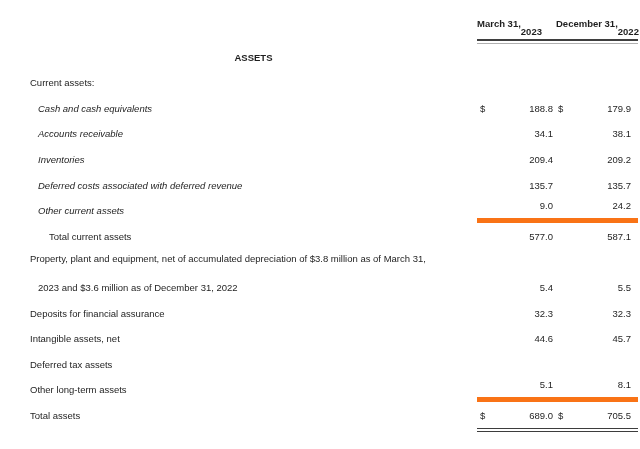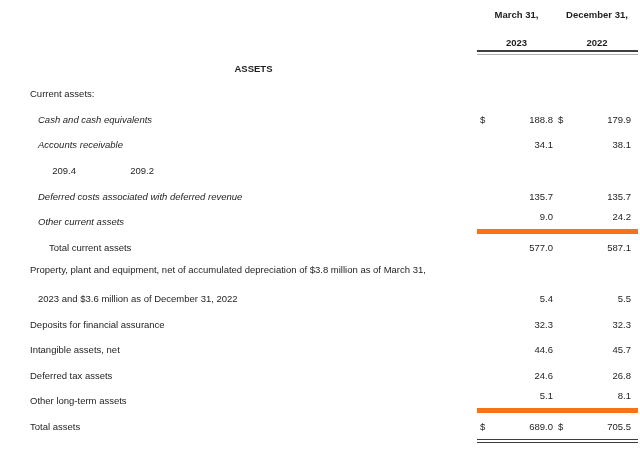--- a/index.html
+++ b/index.html
@@ -4,21 +4,21 @@
 <style>
   html,body {margin:0; padding:0; background:#fff;}
   .page {
     width:640px; height:449px; position:relative; overflow:hidden;
     background:#ffffff; color:#1e1e1e;
     font-family:"Liberation Sans", sans-serif; font-size:9.5px;
   }
   .flexfill {flex:1; min-width:0;}
   .hrow {display:flex; padding-right:2px;}
   .hcols {width:161px; flex:none; display:flex; padding-top:9px; font-weight:bold;}
-  .hcol {display:flex; flex-direction:column; align-items:center;}
+  .hcol {display:flex; flex-direction:row; align-items:center;}
   .hcol1 {width:79px;}
   .hcol2 {width:82px;}
   .hline1 {display:block; line-height:11px; white-space:nowrap;}
   .hline2 {display:block; line-height:11px; margin-top:17px; white-space:nowrap;}
   .header-sep {
     width:161px; flex:none; height:2px; margin-top:2px;
     border-top:2px solid #3f3f3f; border-bottom:1px solid #b0b0b0;
   }
   .row {display:flex; padding-right:2px; min-height:25.6px; align-items:stretch;}
   .row.two-line {min-height:51.2px;}
@@ -104,20 +104,23 @@
         </div>
         <div class="nums">
           <span class="cur1"></span>
           <span class="val1">34.1</span>
           <span class="gap"></span>
           <span class="cur2"></span>
           <span class="val2">38.1</span>
         </div>
       </div>
       <div class="row">
+        <div class="label ind1">
+          <span>Inventories</span>
+        </div>
         <div class="nums">
           <span class="cur1"></span>
           <span class="val1">209.4</span>
           <span class="gap"></span>
           <span class="cur2"></span>
           <span class="val2">209.2</span>
         </div>
       </div>
       <div class="row">
         <div class="label ind1">
@@ -188,27 +191,20 @@
           <span class="cur1"></span>
           <span class="val1">44.6</span>
           <span class="gap"></span>
           <span class="cur2"></span>
           <span class="val2">45.7</span>
         </div>
       </div>
       <div class="row">
         <div class="label ind0">
           <span>Deferred tax assets</span>
-        </div>
-        <div class="nums">
-          <span class="cur1"></span>
-          <span class="val1">24.6</span>
-          <span class="gap"></span>
-          <span class="cur2"></span>
-          <span class="val2">26.8</span>
         </div>
       </div>
       <div class="row rule-below">
         <div class="label ind0">
           <span>Other long-term assets</span>
         </div>
         <div class="nums">
           <span class="cur1"></span>
           <span class="val1">5.1</span>
           <span class="gap"></span>

